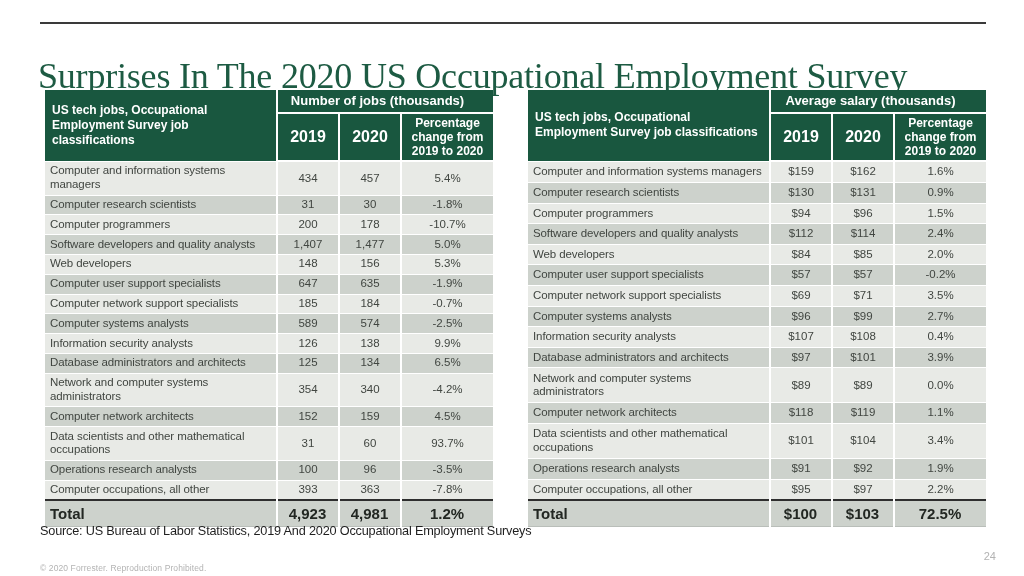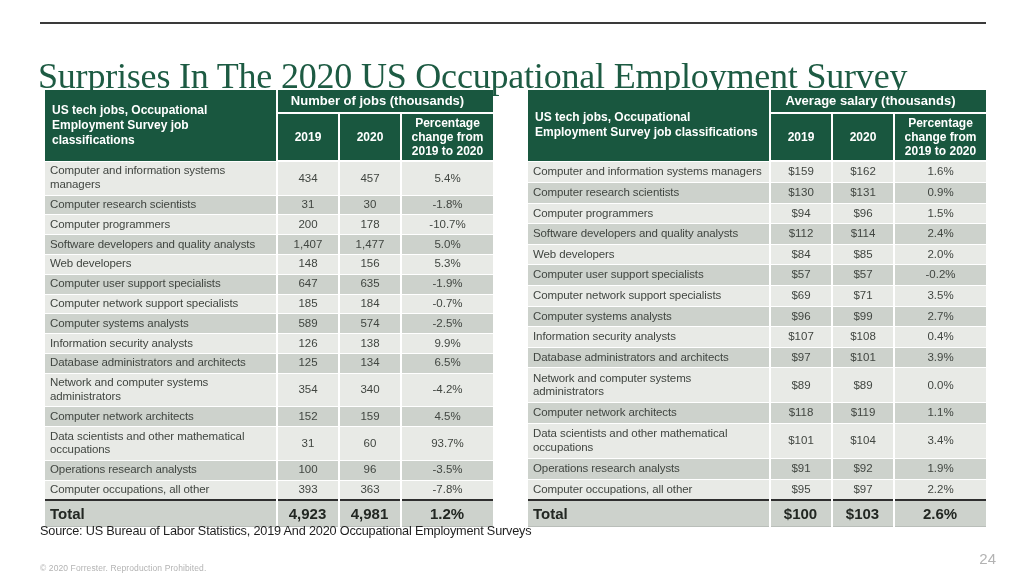--- a/index.html
+++ b/index.html
@@ -16,41 +16,41 @@
   table.tbl{border-collapse:collapse;table-layout:fixed;}
   .tbl-left{width:448px;}
   .tbl-right{width:458px;}
   .tbl-left  col.c-label{width:232px;} .tbl-left  col.c-year{width:62px;} .tbl-left  col.c-pct{width:92px;}
   .tbl-right col.c-label{width:242px;} .tbl-right col.c-year{width:62px;} .tbl-right col.c-pct{width:92px;}
 
   thead th{background:#19573f;color:#ffffff;font-weight:bold;}
   th.label-head{text-align:left;vertical-align:middle;font-size:12px;line-height:1.25;
     padding:4px 8px 4px 7px;border-right:2px solid #ffffff;}
   th.group-head{font-size:13px;padding:3px 16px 4px 0;border-left:2px solid #ffffff;border-bottom:2px solid #ffffff;}
-  th.year-head{font-size:12px;vertical-align:middle;border-left:2px solid #ffffff;border-right:2px solid #ffffff;
+  th.year-head{font-size:16px;vertical-align:middle;border-left:2px solid #ffffff;border-right:2px solid #ffffff;
     border-bottom:2px solid #ffffff;}
   th.pct-head{font-size:12px;line-height:1.18;padding:2px 1px;vertical-align:middle;
     border-left:2px solid #ffffff;border-bottom:2px solid #ffffff;}
 
   tbody td{font-size:11.5px;line-height:1.2;color:#414641;padding:2.5px 6px 2.5px 5px;
     vertical-align:middle;border-top:1px solid #ffffff;}
   tbody td.num{text-align:center;border-left:2px solid #ffffff;padding-left:2px;padding-right:2px;}
   tbody tr:nth-child(odd) td{background:#e8eae6;}
   tbody tr:nth-child(even) td{background:#cdd2cc;}
   tbody td.label{letter-spacing:-0.1px;}
 
   tfoot td{background:#cdd2cc;font-size:15px;font-weight:bold;color:#222722;
     padding:4px 6px 4px 5px;border-top:2px solid #2e2e2e;border-bottom:1px solid #b9beb9;}
   tfoot td.num{text-align:center;border-left:2px solid #ffffff;}
 
   .source-note{position:absolute;left:40px;top:523px;font-size:13.5px;color:#1f1f1f;
     letter-spacing:-0.2px;transform:scaleX(0.94);transform-origin:left top;white-space:nowrap;}
 
   .copyright-note{position:absolute;left:40px;top:551px;font-size:8.5px;color:#b3b3b3;letter-spacing:0.1px;margin-top:12px;}
-  .page-number{position:absolute;right:28px;top:550px;font-size:15px;color:#b3b3b3;}
+  .page-number{position:absolute;right:28px;top:550px;font-size:11px;color:#b3b3b3;}
 </style>
 </head>
 <body>
 
 <div class="slide">
 
   <div class="top-rule"></div>
 
   <h1 class="page-title">Surprises In The 2020 US Occupational Employment Survey</h1>
 
@@ -284,21 +284,21 @@
             <td class="num">$95</td>
             <td class="num">$97</td>
             <td class="num">2.2%</td>
           </tr>
         </tbody>
       <tfoot>
         <tr>
           <td class="label">Total</td>
           <td class="num">$100</td>
           <td class="num">$103</td>
-          <td class="num">2.6%</td>
+          <td class="num">72.5%</td>
         </tr>
       </tfoot>
     </table>
 
   </div>
 
   <div class="source-note">Source: US Bureau of Labor Statistics, 2019 And 2020 Occupational Employment Surveys</div>
   <div class="copyright-note">© 2020 Forrester. Reproduction Prohibited.</div>
   <div class="page-number">24</div>
 

